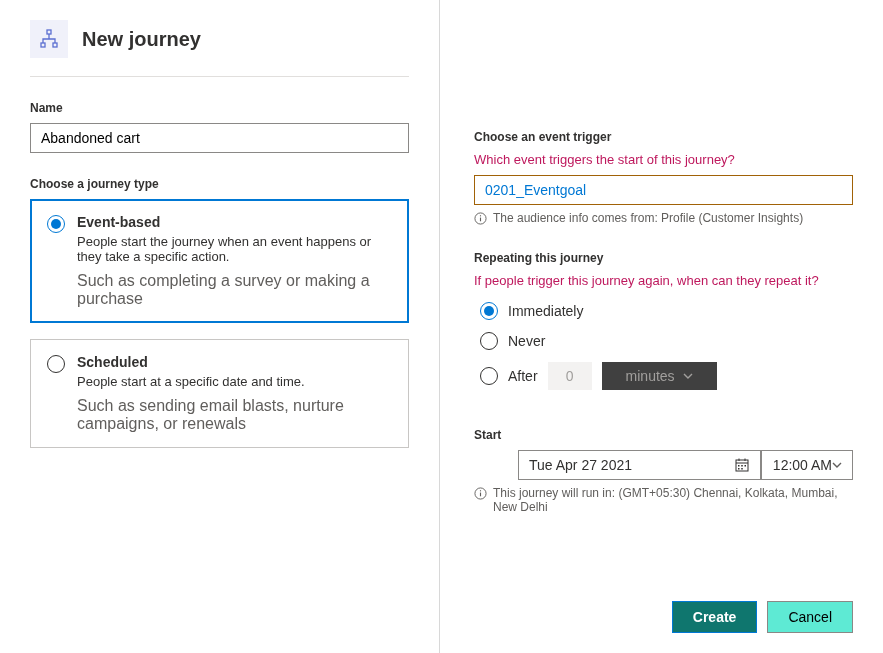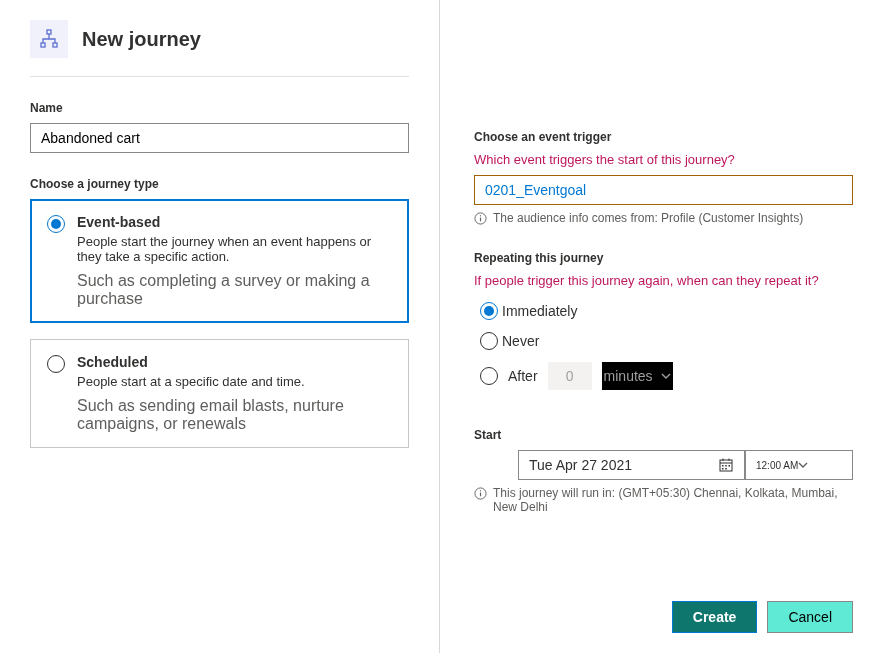--- a/index.html
+++ b/index.html
@@ -130,21 +130,21 @@
     }
     .info-icon {
       width: 13px;
       height: 13px;
       flex-shrink: 0;
       margin-top: 1px;
     }
     .radio-row {
       display: flex;
       align-items: center;
-      gap: 4px;
+      gap: 10px;
       margin-bottom: 12px;
       cursor: pointer;
     }
     .radio-row .radio-circle { margin-top: 0; }
     .radio-row-label { font-size: 14px; }
     .after-row {
       display: flex;
       align-items: center;
       gap: 10px;
     }
@@ -152,23 +152,23 @@
       width: 44px;
       padding: 6px 8px;
       border: none;
       background: #f3f2f1;
       color: #a19f9d;
       text-align: center;
       font-family: inherit;
       font-size: 14px;
     }
     .after-unit {
-      padding: 6px 2px;
+      padding: 6px 24px;
       border: none;
-      background: #000000;
+      background: #404040;
       color: #a19f9d;
       display: flex;
       align-items: center;
       gap: 8px;
       font-size: 14px;
       justify-content: space-between;
     }
     .chev {
       width: 10px; height: 10px;
     }
@@ -180,27 +180,27 @@
       flex: 1;
       border: 1px solid #8a8886;
       padding: 6px 10px;
       display: flex;
       align-items: center;
       justify-content: space-between;
       font-size: 14px;
       cursor: pointer;
     }
     .time-box {
-      width: 108px;
+      width: 92px;
       border: 1px solid #8a8886;
       padding: 6px 10px;
       display: flex;
       align-items: center;
-      justify-content: flex-start;
-      font-size: 10px;
+      justify-content: flex-end;
+      font-size: 14px;
       cursor: pointer;
     }
     .right-spacer { flex: 1; }
     .footer {
       display: flex;
       justify-content: flex-end;
       gap: 10px;
       padding-top: 14px;
     }
     .btn {

